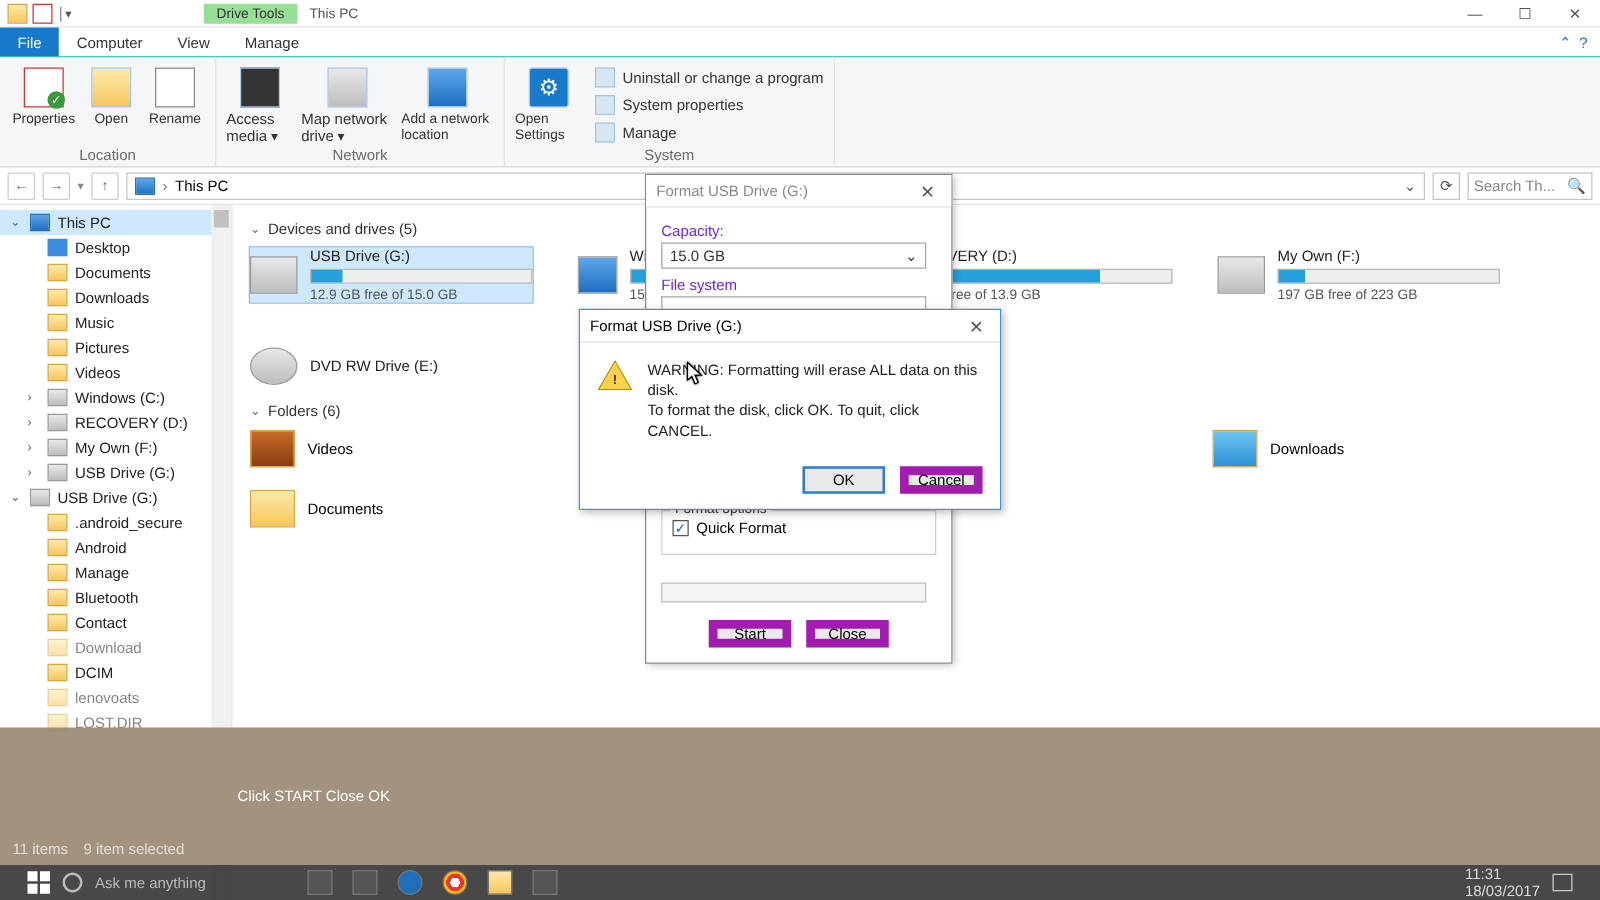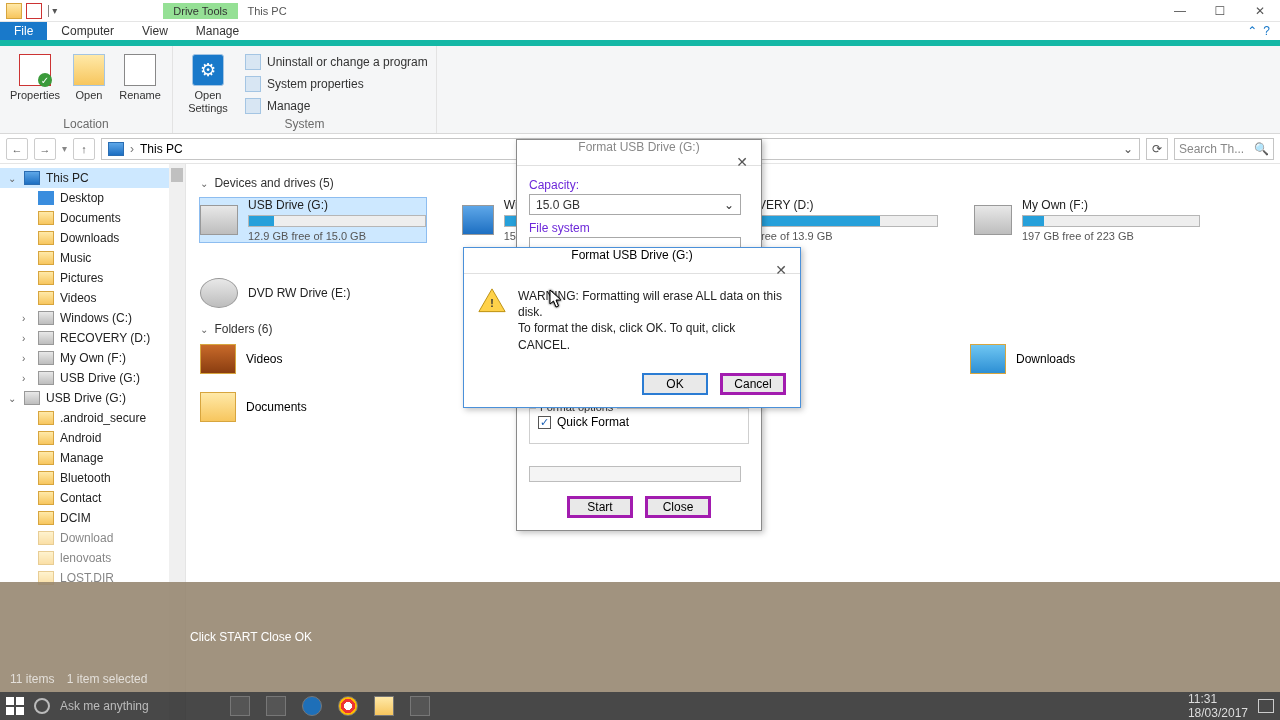--- a/index.html
+++ b/index.html
@@ -8,33 +8,33 @@
 
 .titlebar { height: 22px; background: #fff; display: flex; align-items: center; border-bottom: 1px solid #e5e5e5; }
 .titlebar .qat { display: flex; gap: 4px; padding: 0 6px; align-items: center; }
 .titlebar .qicon { width: 16px; height: 16px; display: inline-block; }
 .titlebar .tabtools { background: #95e095; padding: 2px 10px; font-size: 11px; color: #333; margin-left: 100px; }
 .titlebar .tabtitle { padding: 2px 10px; font-size: 11px; color: #555; }
 .titlebar .wincontrols { margin-left: auto; display: flex; }
 .titlebar .wincontrols span { width: 40px; height: 22px; display: flex; align-items: center; justify-content: center; color: #555; }
 
 
-.ribbon-tabs { height: 24px; display: flex; align-items: stretch; border-bottom: 6px solid #14b8a6; }
+.ribbon-tabs { height: 24px; display: flex; align-items: stretch; border-bottom: 1px solid #14b8a6; }
 .ribbon-tabs .tab { padding: 4px 14px; font-size: 12px; color: #333; display: flex; align-items: center; }
 .ribbon-tabs .tab.file { background: #1979ca; color: #fff; }
 .ribbon-tabs .help { margin-left: auto; color: #1979ca; padding: 4px 10px; display:flex; align-items:center; gap:6px;}
 
 
 .ribbon { height: 88px; background: #f5f6f7; border-bottom: 1px solid #d8d8d8; display: flex; }
 .rgroup { border-right: 1px solid #e3e3e3; padding: 4px 8px 2px; display: flex; flex-direction: column; }
 .rgroup .btns { display: flex; gap: 6px; flex: 1; }
 .rgroup .glabel { text-align: center; font-size: 12px; color: #6b6b6b; }
 .rbtn { display: flex; flex-direction: column; align-items: center; justify-content: flex-start; width: 54px; padding-top: 4px; }
 .rbtn .ricon { width: 32px; height: 32px; background: #d8e6f3; border: 1px solid #a4c5e3; }
-.rbtn .rlab { font-size: 11px; text-align: center; line-height: 1.15; margin-top: 3px; color: #333; }
+.rbtn .rlab { font-size: 11px; line-height: 1.15; margin-top: 3px; color: #333; }
 .rbtn.wide { width: 74px; }
 .sysitem { display: flex; align-items: center; gap: 6px; font-size: 12px; color: #333; padding: 2px 0; }
 .sysicon { width: 16px; height: 16px; background: #d8e6f3; border: 1px solid #a4c5e3; }
 
 
 .addrbar { height: 30px; border-bottom: 1px solid #e5e5e5; display: flex; align-items: center; padding: 0 6px; gap: 6px; }
 .navbtn { width: 22px; height: 22px; border: 1px solid #ccc; border-radius: 2px; display:flex; align-items:center; justify-content:center; color:#555; font-size:11px;}
 .addr { flex: 1; height: 22px; border: 1px solid #c5c5c5; display: flex; align-items: center; padding: 0 6px; gap: 6px; }
 .addr .pcicon { width: 16px; height: 14px; background: linear-gradient(#5ea7e8,#1d6fc2); border:1px solid #2a6db3;}
 .addr .sep { color:#777; }
@@ -70,39 +70,39 @@
 .drive .dbar { height: 12px; border:1px solid #b6b6b6; margin: 3px 0; background:#eee; position:relative;}
 .drive .dbar .fill { position:absolute; left:0; top:0; bottom:0; background:#26a0da;}
 .drive .dfree { font-size: 11px; color:#555; }
 .folders { display:flex; gap:110px; flex-wrap:wrap; }
 .fld { display:flex; align-items:center; gap:10px; width: 160px;}
 .fld .ficon { width:36px; height:30px; background: linear-gradient(#ffe9a8,#f7c65e); border:1px solid #d7a53e;}
 .fld .ficon.dl { background: linear-gradient(#6fc6f2,#2d8fd4);}
 
 
 .dialog { position: absolute; background: #fff; border: 1px solid #8a8a8a; box-shadow: 2px 2px 6px rgba(0,0,0,0.25); }
-.dlg-title { height: 26px; display:flex; align-items:center; padding: 0 8px; font-size:12px; background:#fff; border-bottom:1px solid #e0e0e0;flex-direction:column;}
+.dlg-title { height: 26px; display:flex; align-items:center; padding: 0 8px; font-size:12px; background:#fff; border-bottom:1px solid #e0e0e0;}
 .dlg-title.inactive { color:#888; }
 .dlg-title .x { margin-left:auto; width:22px; text-align:center; color:#555; font-size:14px;}
 .dlg-body { padding: 6px 12px 12px; }
 .dlg-label { font-size: 12px; color:#6d28d9; margin-top:6px;}
 .dlg-select { width: 212px; height: 21px; border:1px solid #a8a8a8; display:flex; align-items:center; padding:0 6px; font-size:12px; color:#333; margin-top:2px; justify-content:space-between;}
 .dlg-input { width: 212px; height: 21px; border:1px solid #a8a8a8; margin-top:2px;}
 .dlg-group { border:1px solid #cfcfcf; padding: 6px 8px 14px; margin-top:4px; position:relative;}
 .dlg-group .gl { position:absolute; top:-8px; left:6px; background:#fff; padding:0 4px; font-size:11px; color:#333;}
 .dlg-check { display:flex; align-items:center; gap:6px; font-size:12px;}
 .dlg-check .box { width:13px; height:13px; border:1px solid #555; display:flex; align-items:center; justify-content:center; color:#1a5fb4; font-size:11px;}
 .dlg-progress { width:212px; height:16px; border:1px solid #bdbdbd; background:#f4f4f4; margin-top:22px;}
 .dlg-btnrow { display:flex; gap:12px; justify-content:center; margin-top:14px;}
-.dlg-btn { min-width:66px; height:22px; border:3px solid #a21caf; background:#e9e9e9; font-size:12px; display:flex; align-items:center; justify-content:center;}
+.dlg-btn { min-width:66px; height:22px; border:7px solid #a21caf; background:#e9e9e9; font-size:12px; display:flex; align-items:center; justify-content:center;}
 .dlg-btn.primary { border:2px solid #2b7cd3; }
 
 
 .overlay-caption { position:absolute; left:0; right:0; bottom:28px; height:110px; background: rgba(148,132,109,0.88); display:flex; align-items:center; padding-left: 190px; color:#fff; font-size: 40px; font-weight:300; }
-.taskbar { position:absolute; left:0; right:0; bottom:0; height:28px; background: rgba(40,40,40,0.85); display:flex; align-items:center; padding: 0 6px; gap:10px;}
+.taskbar { position:absolute; left:0; right:0; bottom:0; height:28px; background: rgba(40,40,40,0.85); display:flex; align-items:center; padding: 0 22px; gap:10px;}
 .taskbar .start { width:18px; height:18px; display:grid; grid-template-columns:1fr 1fr; grid-template-rows:1fr 1fr; gap:2px;}
 .taskbar .start span { background:#fff;}
 .taskbar .cortana { width:16px;height:16px;border:2px solid #bbb;border-radius:50%;}
 .taskbar .tsearch { color:#bbb; font-size:12px; flex:0 0 160px;}
 .taskbar .ticons { display:flex; gap:16px; }
 .taskbar .ticons span { width:20px; height:20px; background:#555; border:1px solid #777;}
 .taskbar .tray { margin-left:auto; display:flex; align-items:center; gap:10px; color:#ddd; font-size:11px;}
 
 .cursor { position:absolute; width:14px; height:20px; pointer-events:none; z-index:9999;}
 .cursor svg { width:14px; height:20px; filter: drop-shadow(0 0 1px #000);}
@@ -145,20 +145,37 @@
       <div class="rbtn" style="width:42px">
           <span class="ricon" style="background:linear-gradient(#ffe9a8,#f7c65e);"></span>
           <span class="rlab">Open</span>
         </div>
       <div class="rbtn" style="width:48px">
           <span class="ricon" style="background:#fff;border:1px solid #888;"></span>
           <span class="rlab">Rename</span>
         </div>
     </div>
     <div class="glabel">Location</div>
+  </div>
+  <div class="rgroup">
+    <div class="btns">
+      <div class="rbtn">
+          <span class="ricon" style="background:#333;"></span>
+          <span class="rlab"><span>Access media</span> ▾</span>
+        </div>
+      <div class="rbtn wide">
+          <span class="ricon" style="background:linear-gradient(#e8e8e8,#bdbdbd);"></span>
+          <span class="rlab"><span>Map network drive</span> ▾</span>
+        </div>
+      <div class="rbtn wide">
+          <span class="ricon" style="background:linear-gradient(#5ea7e8,#1d6fc2);"></span>
+          <span class="rlab">Add a network location</span>
+        </div>
+    </div>
+    <div class="glabel">Network</div>
   </div>
   <div class="rgroup">
     <div class="btns">
       <div class="rbtn">
           <span class="ricon" style="background:#1979ca;border-radius:3px;color:#fff;display:flex;align-items:center;justify-content:center;font-size:18px;">⚙</span>
           <span class="rlab">Open Settings</span>
         </div>
       <div style="display:flex;flex-direction:column;justify-content:center;gap:2px;padding-left:4px;">
         <div class="sysitem">
             <span class="sysicon"></span>
@@ -277,29 +294,29 @@
     <div class="titem lvl1">
         <span class="exp"></span>
         <span class="ticon folder"></span>
         <span>Bluetooth</span>
       </div>
     <div class="titem lvl1">
         <span class="exp"></span>
         <span class="ticon folder"></span>
         <span>Contact</span>
       </div>
+    <div class="titem lvl1 faded">
+        <span class="exp"></span>
+        <span class="ticon folder"></span>
+        <span>Download</span>
+      </div>
     <div class="titem lvl1">
         <span class="exp"></span>
         <span class="ticon folder"></span>
         <span>DCIM</span>
-      </div>
-    <div class="titem lvl1 faded">
-        <span class="exp"></span>
-        <span class="ticon folder"></span>
-        <span>Download</span>
       </div>
     <div class="titem lvl1 faded">
         <span class="exp"></span>
         <span class="ticon folder"></span>
         <span>lenovoats</span>
       </div>
     <div class="titem lvl1 faded">
         <span class="exp"></span>
         <span class="ticon folder"></span>
         <span>LOST.DIR</span>
@@ -448,21 +465,21 @@
 <div class="cursor" style="left:549px; top:289px;">
   <svg viewBox="0 0 14 20">
       <path d="M1,1 L1,15 L4.5,12 L7,18 L9.5,17 L7,11 L12,11 Z" fill="#fff" stroke="#000" stroke-width="1"></path>
     </svg>
 </div>
 
 <div class="overlay-caption">
   <span>Click START Close OK</span>
   <div style="position:absolute; left:10px; bottom:6px; font-size:11px; color:rgba(255,255,255,0.7);">
     <span>11 items</span>&nbsp;&nbsp;&nbsp;
-    <span>1 item selected</span>
+    <span>9 item selected</span>
   </div>
 </div>
 
 <div class="taskbar">
   <div class="start">
       <span></span>
       <span></span>
       <span></span>
       <span></span>
     </div>

